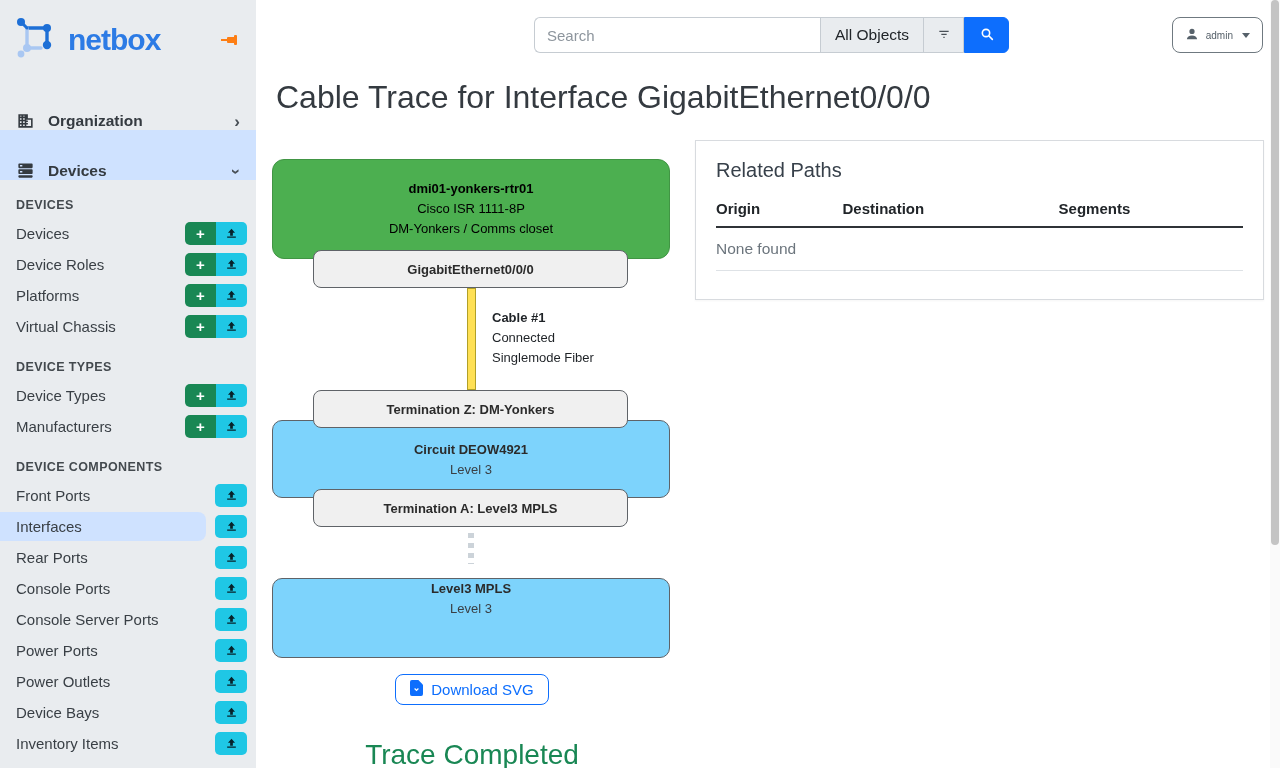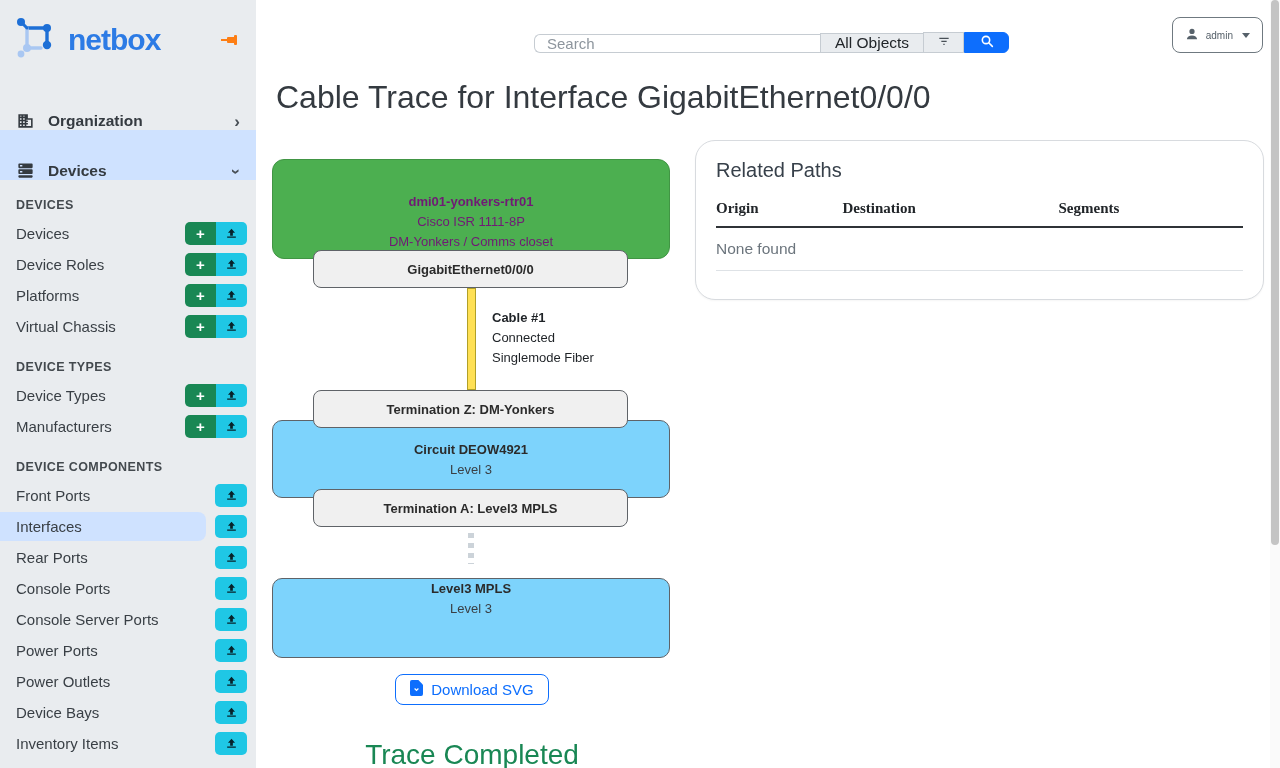--- a/index.html
+++ b/index.html
@@ -26,36 +26,36 @@
   .side-item.active::before { content:""; position:absolute; left:0; top:1px; height:29px; width:206px; background:#cfe2ff; border-radius:0 8px 8px 0; }
   .btns { position:absolute; right:9px; top:4px; display:flex; }
   .btn-add, .btn-import { width:31px; height:23px; border:none; display:flex; align-items:center; justify-content:center; cursor:pointer; }
   .btn-add { background:#198754; color:#fff; font-size:15px; font-weight:bold; border-radius:5px 0 0 5px; }
   .btn-import { background:#1fc7e5; border-radius:0 5px 5px 0; }
   .btn-import.only { border-radius:5px; width:32px; }
 
   
   main { flex:1; position:relative; background:#fff; }
   header { position:relative; height:70px; }
-  .search-group { position:absolute; left:278px; top:17px; display:flex; height:36px;align-items:flex-end; }
+  .search-group { position:absolute; left:278px; top:17px; display:flex; height:36px; }
   .search-input { width:286px; border:1px solid #c6ccd2; border-right:none; border-radius:6px 0 0 6px; padding:0 12px; font-size:15px; color:#495057; font-family:"Liberation Sans",sans-serif; outline:none; }
   .search-input::placeholder { color:#8d959d; }
   .search-scope { display:flex; align-items:center; padding:0 14px; background:#e9ecef; border:1px solid #c6ccd2; border-right:none; font-size:15.5px; color:#212529; cursor:pointer; }
   .filter-btn { width:41px; background:#e9ecef; border:1px solid #c6ccd2; display:flex; align-items:center; justify-content:center; cursor:pointer; }
   .search-btn { width:45px; background:#0d6efd; border:1px solid #0d6efd; border-radius:0 6px 6px 0; display:flex; align-items:center; justify-content:center; cursor:pointer; }
   .user-menu { position:absolute; right:17px; top:17px; height:36px; display:flex; align-items:center; gap:7px; padding:0 12px; background:#fff; border:1px solid #6f7980; border-radius:8px; color:#56616a; font-size:10px; cursor:pointer; }
   .caret { width:0; height:0; border-left:4px solid transparent; border-right:4px solid transparent; border-top:5px solid #56616a; margin-left:2px; }
 
   h1.page-title { margin:6px 0 0 20px; font-size:32px; font-weight:400; color:#343a40; line-height:42px; }
 
   .content-row { display:flex; align-items:flex-start; margin:22px 16px 0 16px; gap:23px; }
   .trace-col { width:400px; min-width:400px; margin-top:19px; }
   .trace-wrap { position:relative; width:400px; height:490px; font-size:13px; }
   .tbox { position:absolute; text-align:center; }
-  .box-device { left:0; top:0; width:398px; height:100px; background:#4caf50; border:1px solid #419544; border-radius:12px; color:#701a75; padding-top:32px; z-index:1; cursor:pointer; }
+  .box-device { left:0; top:0; width:398px; height:100px; background:#4caf50; border:1px solid #419544; border-radius:12px; color:#000000; padding-top:19px; z-index:1; cursor:pointer; }
   .box-device .line { line-height:20px; }
   .box-device .bold { font-weight:bold; }
   .gray-sm { background:#f0f0f0; border:1px solid #5f6368; border-radius:8px; width:315px; left:41px; height:38px; line-height:37px; font-weight:bold; color:#2b2b2b; z-index:3; cursor:pointer; }
   .box-iface { top:91px; }
   .box-termz { top:231px; }
   .box-terma { top:330px; }
   .gray-lg { background:#7dd3fc; border:1px solid #5f6368; border-radius:10px; width:398px; left:0; color:#2b2b2b; z-index:2; cursor:pointer; }
   .box-circuit { top:261px; height:78px; padding-top:19px; }
   .box-provider { top:419px; height:80px; }
   .gray-lg .line, .cable-text .line { line-height:20px; }
@@ -63,24 +63,24 @@
   .sub { color:#3a3f44; }
   .cable-line { position:absolute; left:195px; top:129px; width:9px; height:102px; background:#ffe054; border:1px solid #b1a028; z-index:0; }
   .cable-text { position:absolute; left:220px; top:149px; text-align:left; color:#1f2327; cursor:pointer; }
   .cable-text .bold { font-weight:bold; }
   .dash-line { position:absolute; left:196px; top:374px; width:6px; height:31px; background:repeating-linear-gradient(to bottom,#ccd3d9 0 5px,transparent 5px 10px); }
 
   .download-btn { display:flex; align-items:center; gap:8px; margin:25px auto 0; padding:0 14px; height:31px; background:#fff; border:1.5px solid #0d6efd; border-radius:8px; color:#0d6efd; font-size:15px; font-family:"Liberation Sans",sans-serif; cursor:pointer; }
   .trace-status { margin-top:34px; text-align:center; font-size:28px; font-weight:500; color:#198754; }
 
   
-  .card { flex:1; height:160px; border:1px solid #d8dbdf; border-radius:20px; background:#fff; padding:18px 20px; box-shadow:0 1px 2px rgba(0,0,0,.04); }
+  .card { flex:1; height:160px; border:1px solid #d8dbdf; border-radius:0; background:#fff; padding:18px 20px; box-shadow:0 1px 2px rgba(0,0,0,.04); }
   .card-title { font-size:20px; font-weight:400; color:#37404a; margin-bottom:18px; }
   table.paths { width:100%; border-collapse:collapse; }
-  table.paths th { text-align:left; font-size:15px; color:#212529; padding:0 0 9px 0; border-bottom:2px solid #2f3337;font-family:Liberation Serif, serif; }
+  table.paths th { text-align:left; font-size:15px; color:#212529; padding:0 0 9px 0; border-bottom:2px solid #2f3337; }
   table.paths th:nth-child(1){ width:24%; } table.paths th:nth-child(2){ width:41%; } table.paths th:nth-child(3){ width:35%; }
   table.paths td { padding:12px 0; font-size:15.5px; color:#6c757d; border-bottom:1px solid #dee2e6; }
 
   
   .scrollbar { position:absolute; right:0; top:0; width:10px; height:768px; background:#fafafa; }
   .scroll-thumb { position:absolute; right:1px; top:0; width:8px; height:545px; background:#c4c4c4; border-radius:4px; cursor:pointer; }
 </style>
 </head>
 <body>
 

